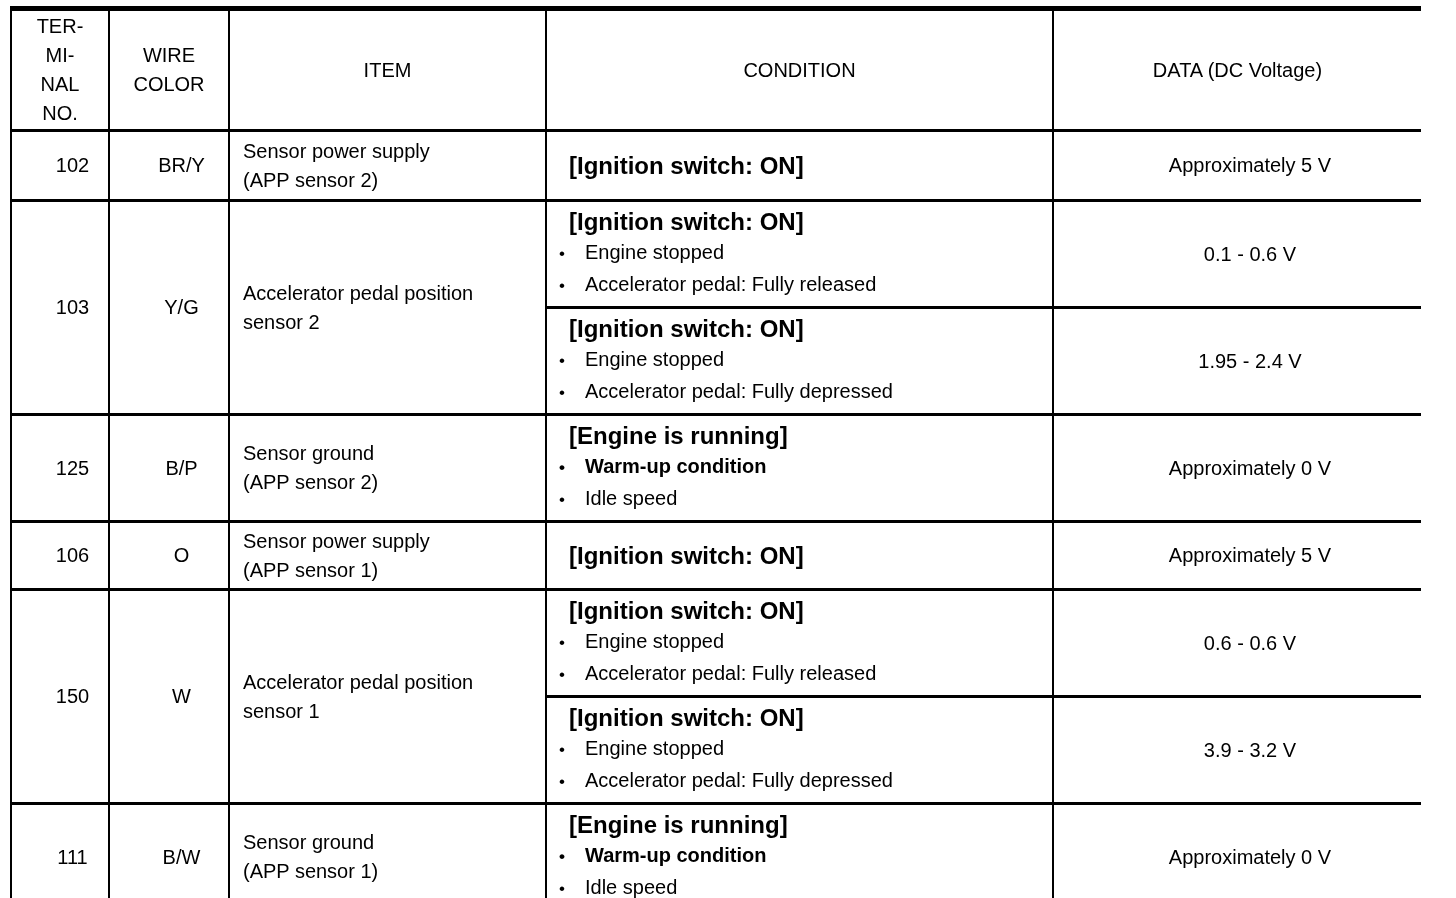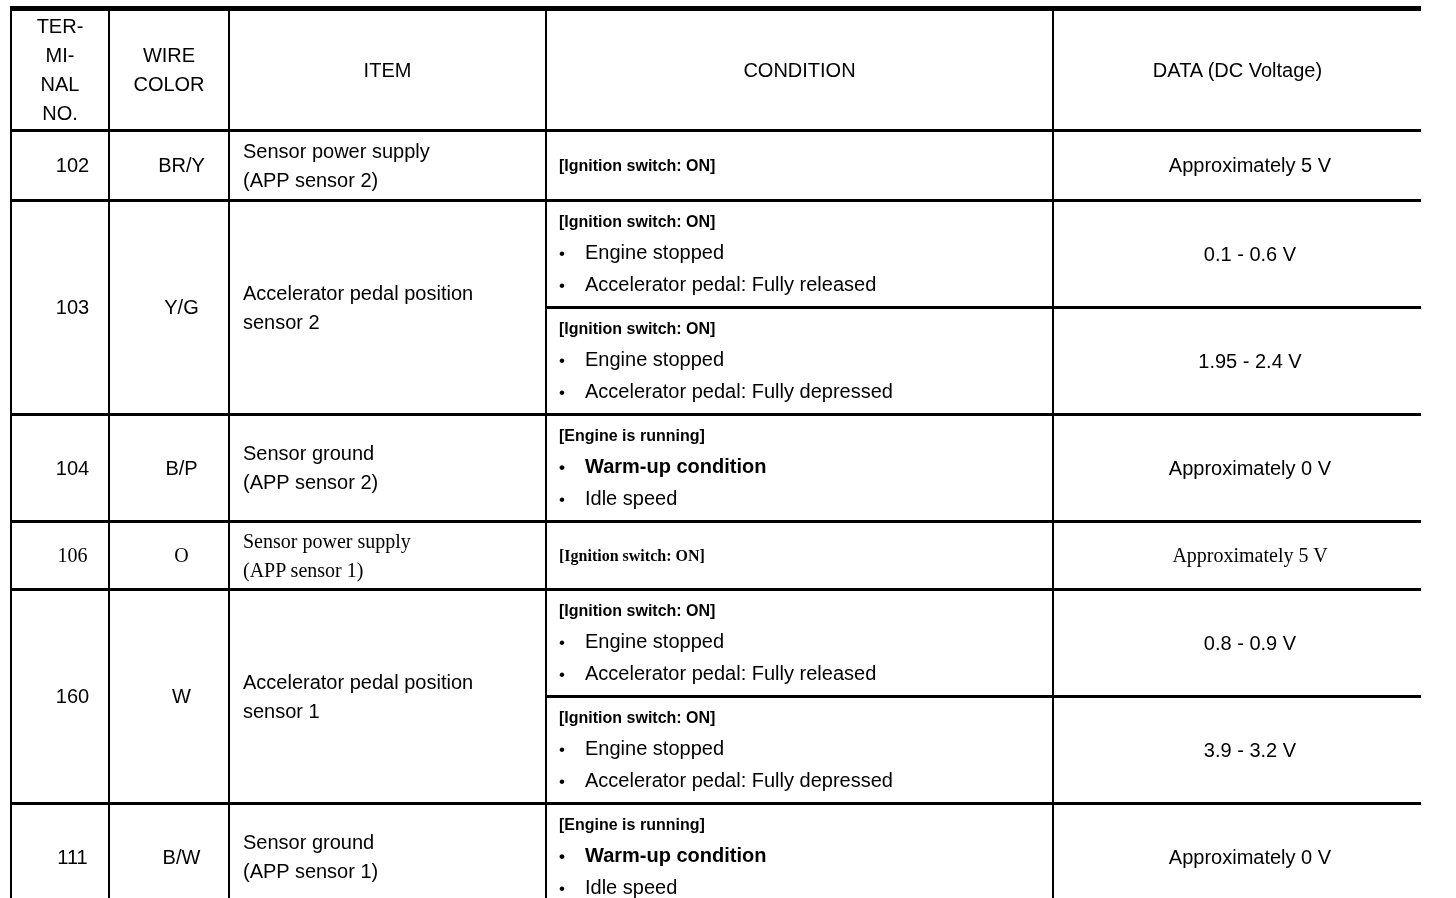--- a/index.html
+++ b/index.html
@@ -53,41 +53,42 @@
     padding-left: 13px;
     padding-right: 20px;
     white-space: pre-line;
   }
   td.cond-cell {
     vertical-align: middle;
     padding: 5px 10px 5px 12px;
   }
   .cond-title {
     font-weight: bold;
-    font-size: 16px;
+    font-size: 24px;
     line-height: 30px;
+    margin-left: 10px;
   }
   .bullet-line {
     display: flex;
     align-items: baseline;
     font-size: 20px;
     line-height: 30px;
   }
   .bullet-line.bold { font-weight: bold; }
   .bullet {
     flex: 0 0 26px;
     width: 26px;
     font-size: 17px;
   }
 
   tbody tr:nth-child(1) { height: 70px; }
   tbody tr:nth-child(2) { height: 100px; }
   tbody tr:nth-child(3) { height: 100px; }
   tbody tr:nth-child(4) { height: 98px; }
-  tbody tr:nth-child(5) { height: 68px; font-family: Liberation Serif, serif; }
+  tbody tr:nth-child(5) { height: 68px; }
   tbody tr:nth-child(6) { height: 101px; }
   tbody tr:nth-child(7) { height: 101px; }
   tbody tr:nth-child(8) { height: 92px; }
 </style>
 </head>
 <body>
 
 <table id="spec-table">
   <colgroup>
     <col style="width:98px">
@@ -146,21 +147,21 @@
             <span>Engine stopped</span>
           </div>
           <div class="bullet-line">
             <span class="bullet">•</span>
             <span>Accelerator pedal: Fully depressed</span>
           </div>
         </td>
         <td class="center-cell">1.95 - 2.4 V</td>
       </tr>
       <tr>
-        <td class="center-cell" rowspan="1">104</td>
+        <td class="center-cell" rowspan="1">125</td>
         <td class="center-cell" rowspan="1">B/P</td>
         <td class="item-cell" rowspan="1">Sensor ground
 (APP sensor 2)</td>
         <td class="cond-cell">
           <div class="cond-title">[Engine is running]</div>
           <div class="bullet-line bold">
             <span class="bullet">•</span>
             <span>Warm-up condition</span>
           </div>
           <div class="bullet-line">
@@ -174,36 +175,36 @@
         <td class="center-cell" rowspan="1">106</td>
         <td class="center-cell" rowspan="1">O</td>
         <td class="item-cell" rowspan="1">Sensor power supply
 (APP sensor 1)</td>
         <td class="cond-cell">
           <div class="cond-title">[Ignition switch: ON]</div>
         </td>
         <td class="center-cell">Approximately 5 V</td>
       </tr>
       <tr>
-        <td class="center-cell" rowspan="2">160</td>
+        <td class="center-cell" rowspan="2">150</td>
         <td class="center-cell" rowspan="2">W</td>
         <td class="item-cell" rowspan="2">Accelerator pedal position
 sensor 1</td>
         <td class="cond-cell">
           <div class="cond-title">[Ignition switch: ON]</div>
           <div class="bullet-line">
             <span class="bullet">•</span>
             <span>Engine stopped</span>
           </div>
           <div class="bullet-line">
             <span class="bullet">•</span>
             <span>Accelerator pedal: Fully released</span>
           </div>
         </td>
-        <td class="center-cell">0.8 - 0.9 V</td>
+        <td class="center-cell">0.6 - 0.6 V</td>
       </tr>
       <tr>
         <td class="cond-cell">
           <div class="cond-title">[Ignition switch: ON]</div>
           <div class="bullet-line">
             <span class="bullet">•</span>
             <span>Engine stopped</span>
           </div>
           <div class="bullet-line">
             <span class="bullet">•</span>

